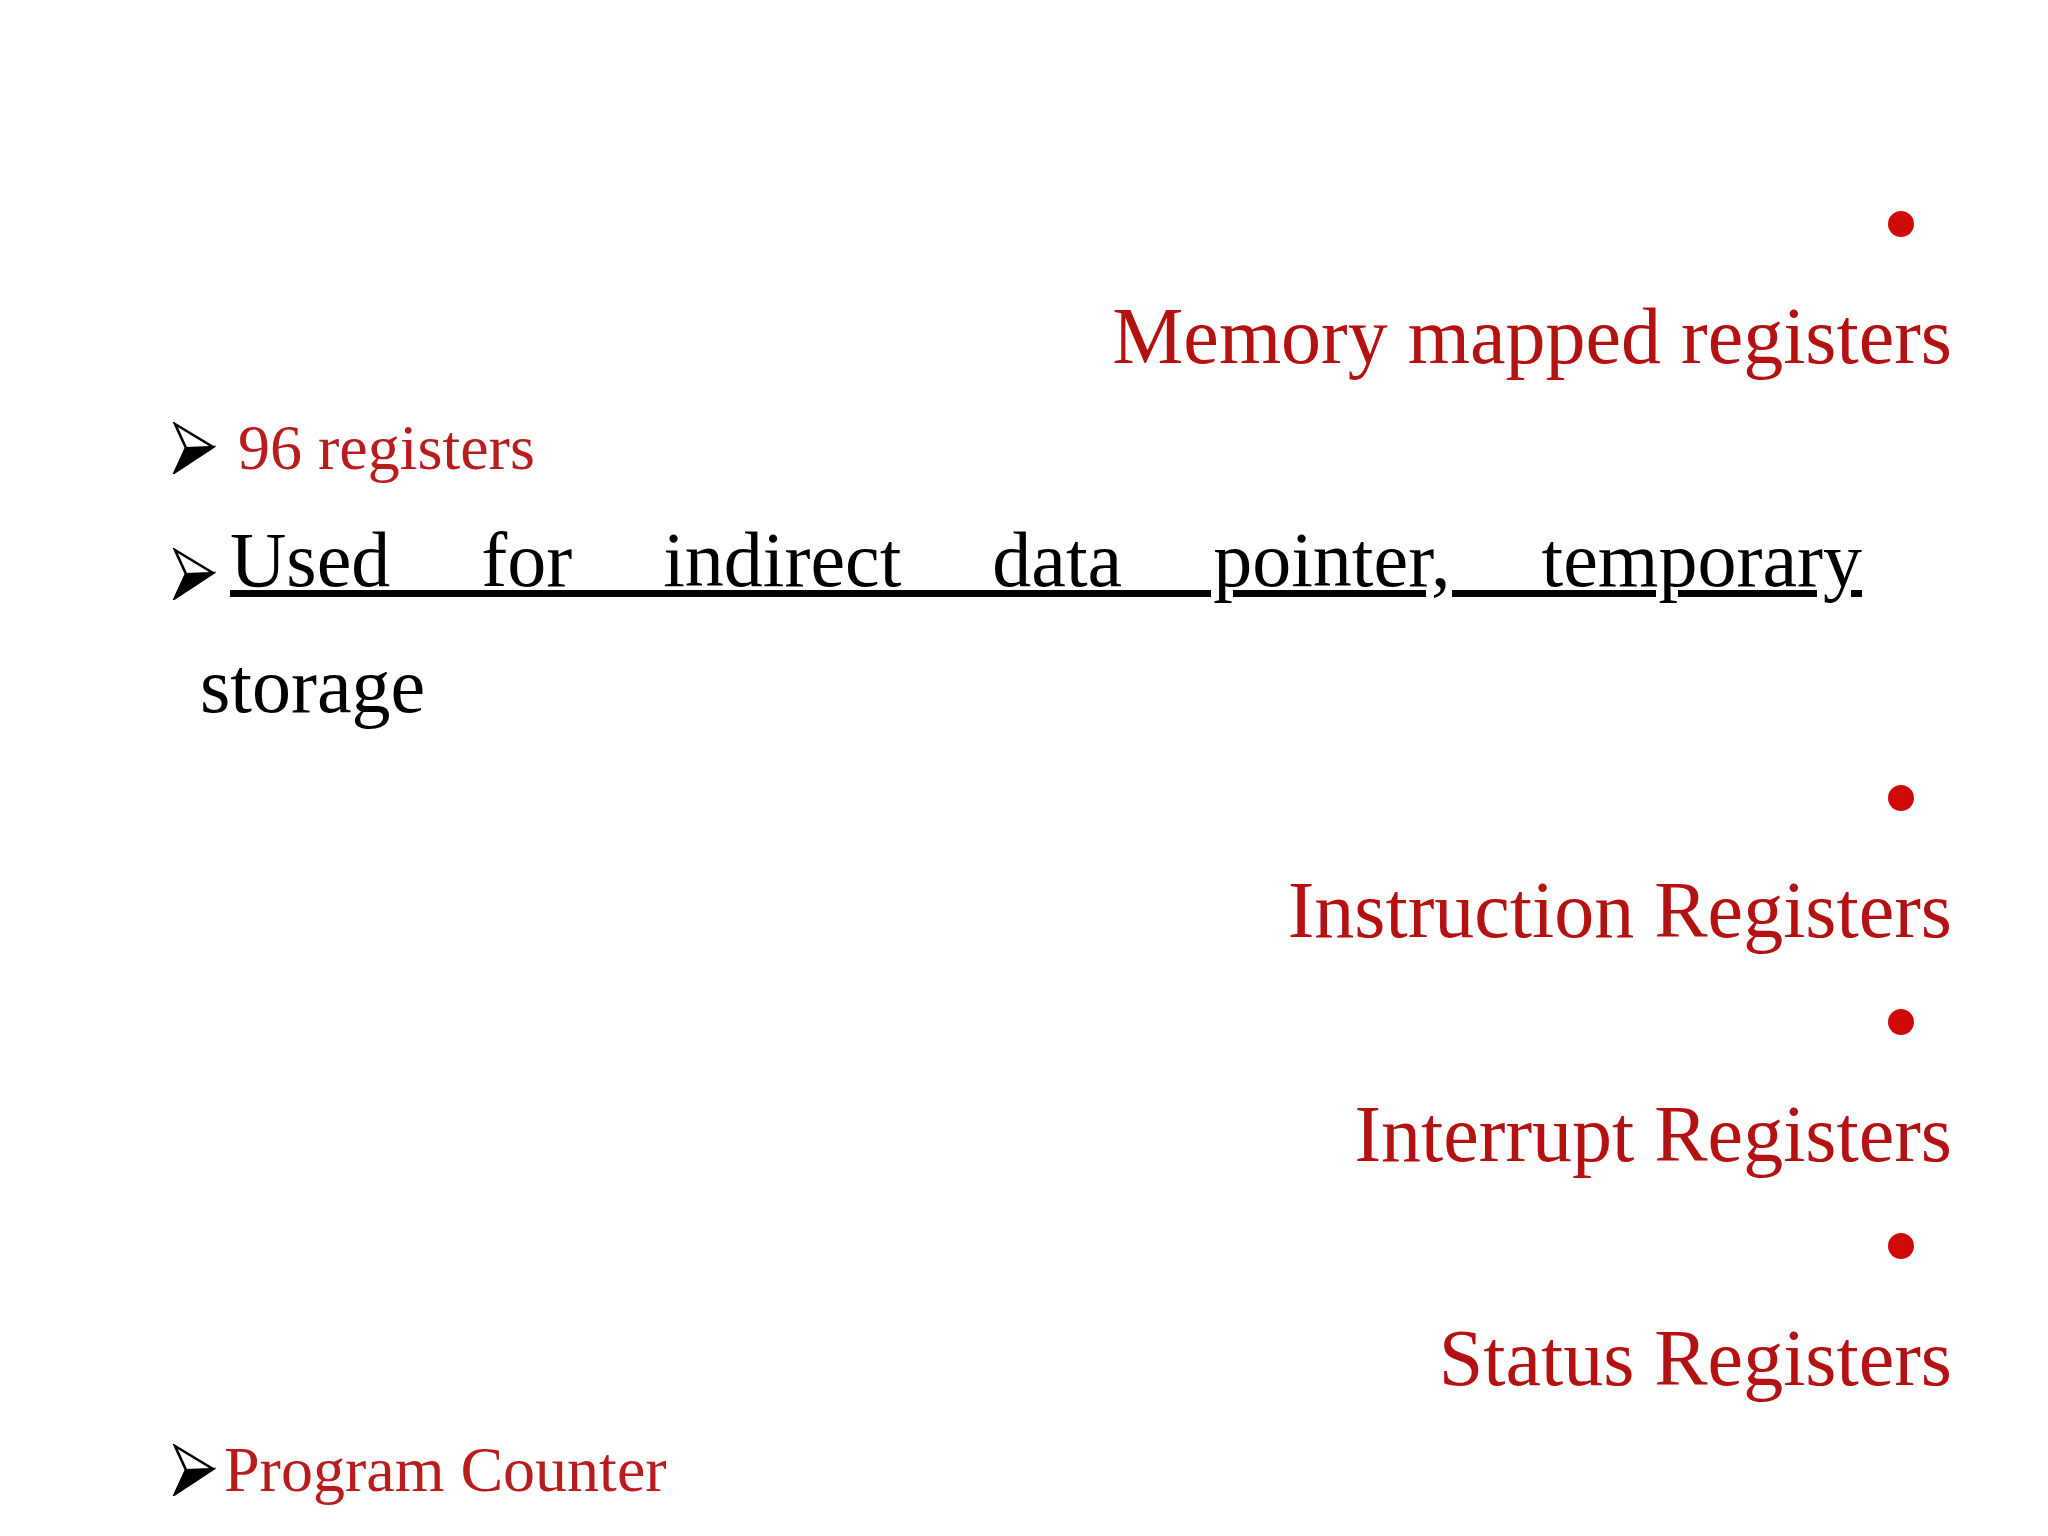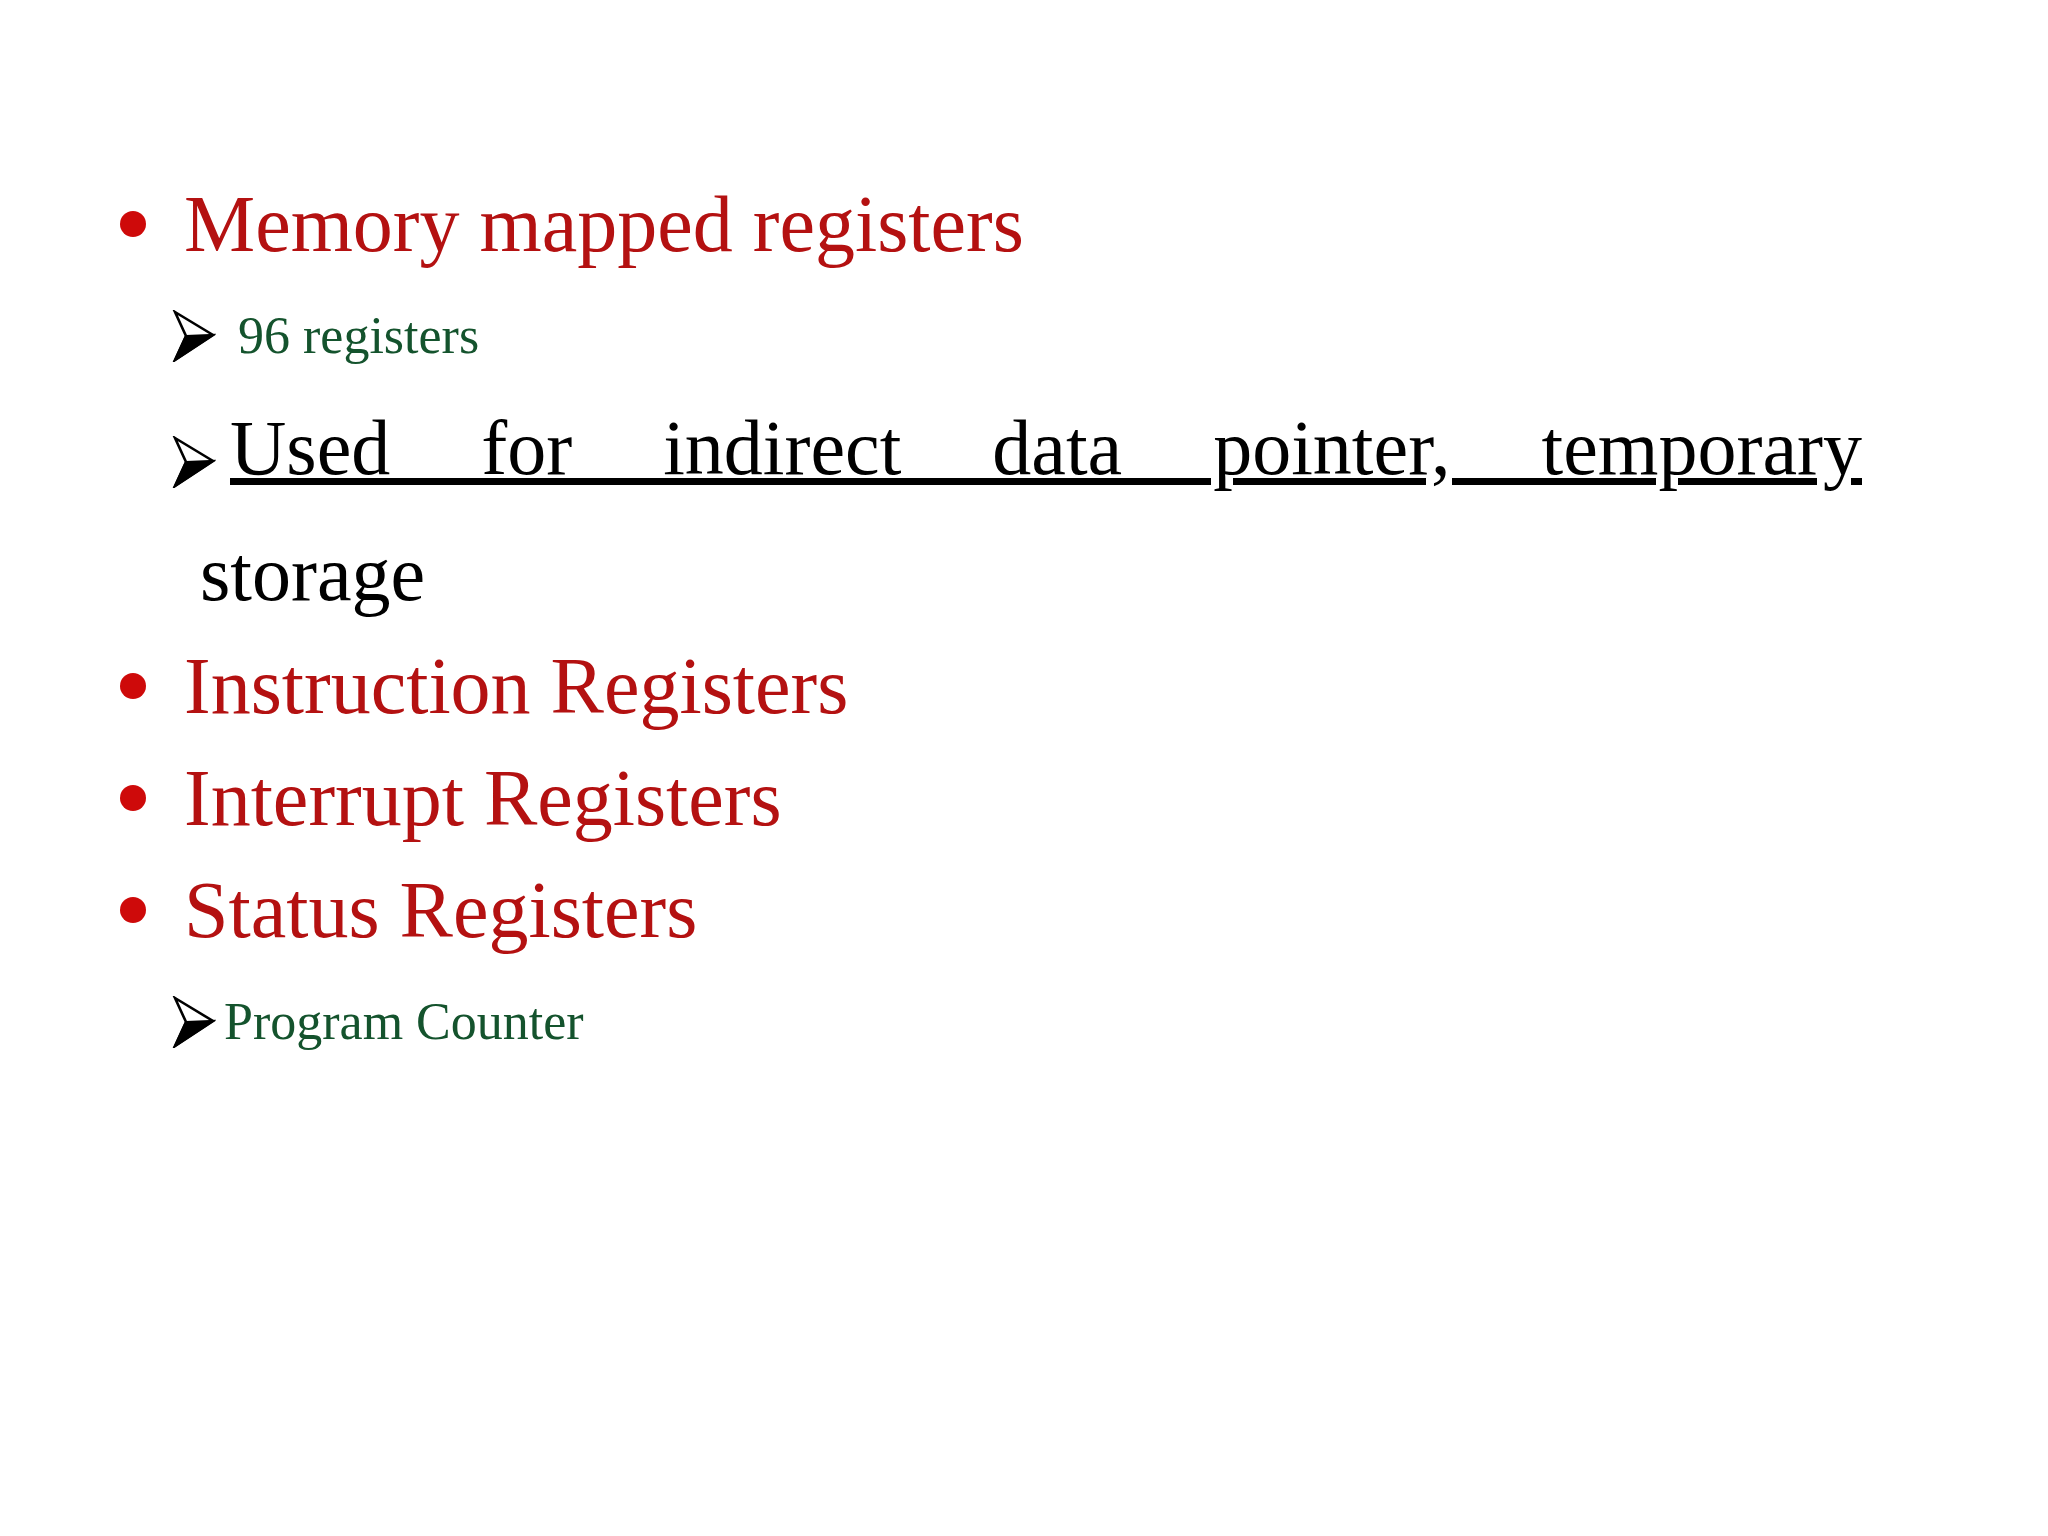--- a/index.html
+++ b/index.html
@@ -31,20 +31,21 @@
     top: 168px;
     width: 1840px;
   }
 
   
   .bullet-row {
     display: flex;
     align-items: flex-end;
     margin: 0;
     padding: 0;
+    flex-direction: column;
   }
 
   .bullet-dot {
     flex: 0 0 auto;
     width: 72px;
     display: flex;
     justify-content: flex-start;
     align-items: center;
     height: 112px;
     padding-left: 8px;
@@ -82,23 +83,23 @@
     display: flex;
     align-items: center;
     justify-content: flex-start;
   }
   .arrow.tight { width: 52px; }
 
   .arrow svg { display: block; }
 
   .sub-text {
     flex: 1 1 auto;
-    font-size: 52px;
+    font-size: 64px;
     line-height: 112px;
-    color: #14532d;
+    color: #b91c1c;
     white-space: nowrap;
   }
 
   
   .sub-row.para {
     display: block;
     padding-left: 60px;
     position: relative;
   }
   .sub-row.para .arrow-inline {

